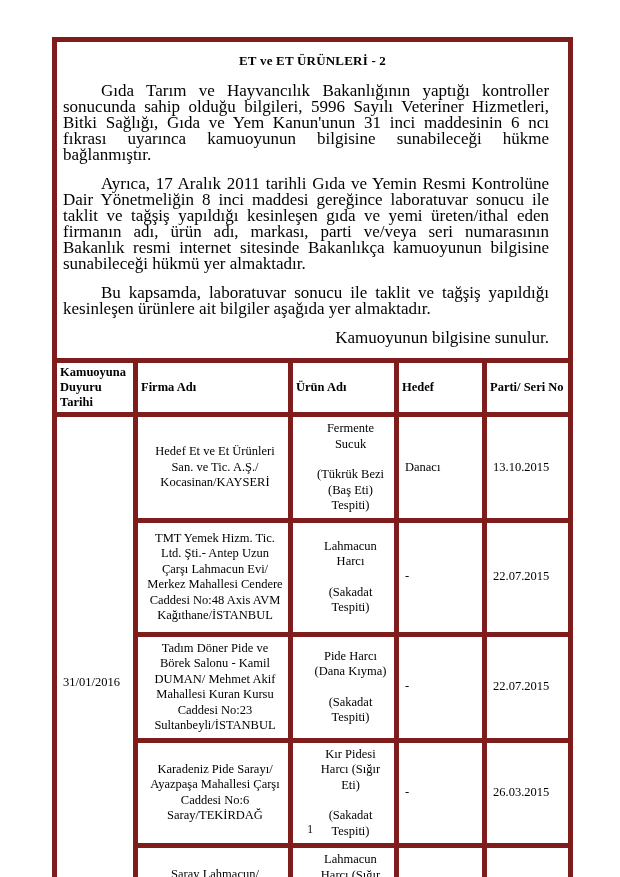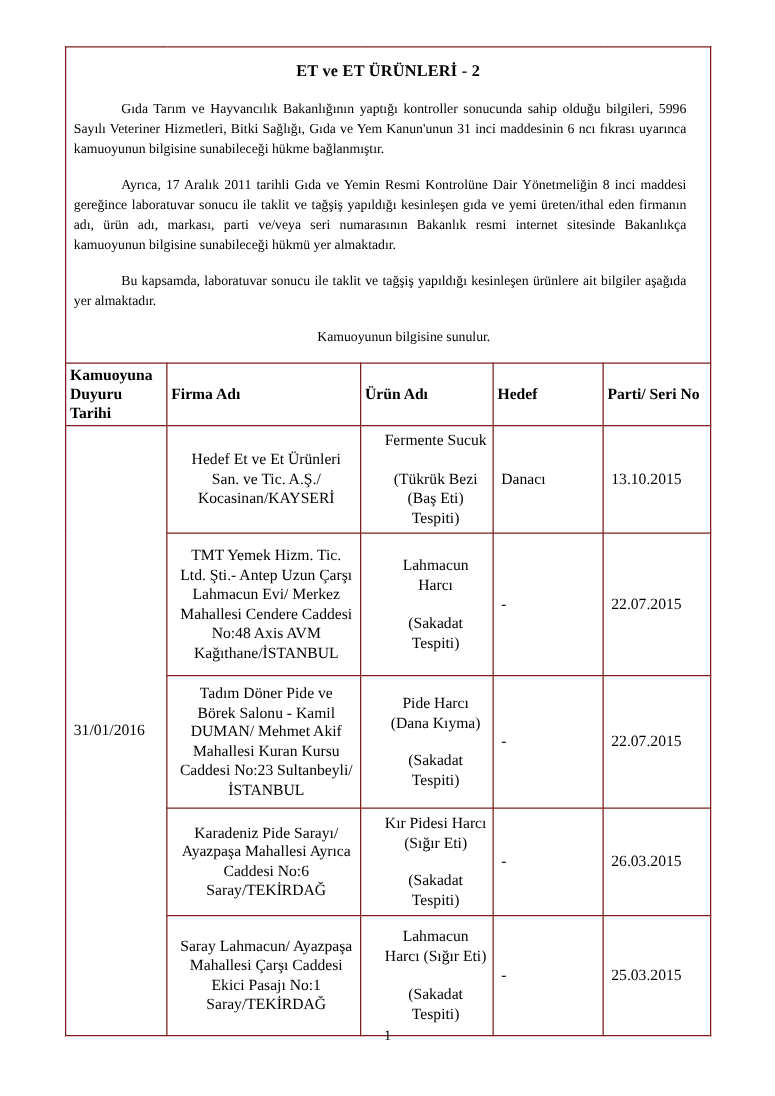--- a/index.html
+++ b/index.html
@@ -20,45 +20,45 @@
     left: 52px;
     top: 37px;
     width: 516px;
   }
   table.main {
     border-collapse: collapse;
     width: 516px;
     table-layout: fixed;
   }
   table.main td, table.main th {
-    border: 1px solid #7f1d1d;
+    border: 5px solid #7f1d1d;
     overflow: hidden;
   }
   
   td.intro-cell {
     padding: 9px 6px 10px 6px;
     vertical-align: top;
   }
   .doc-title {
     text-align: center;
     font-weight: bold;
     font-size: 13px;
     margin: 2px 0 14px 0;
     letter-spacing: 0.2px;
   }
   .para {
-    font-size: 11px;
+    font-size: 17px;
     line-height: 16px;
     text-align: justify;
     text-indent: 38px;
     margin: 0 13px 13px 0;
   }
   .para.last {
     margin-bottom: 2px;
-    text-align: center;
+    text-align: right;
   }
   
   tr.header-row th {
     font-weight: bold;
     font-size: 12.5px;
     line-height: 15px;
     text-align: left;
     vertical-align: middle;
     height: 41px;
     padding: 2px 3px;
@@ -152,21 +152,21 @@
       <tr class="r3">
         <td class="cell firm-cell">Tadım Döner Pide ve Börek Salonu - Kamil DUMAN/ Mehmet Akif Mahallesi Kuran Kursu Caddesi No:23 Sultanbeyli/İSTANBUL</td>
         <td class="cell product-cell">
           <div>Pide Harcı (Dana Kıyma)</div>
           <div class="finding">(Sakadat Tespiti)</div>
         </td>
         <td class="cell brand-cell">-</td>
         <td class="cell batch-cell">22.07.2015</td>
       </tr>
       <tr class="r4">
-        <td class="cell firm-cell">Karadeniz Pide Sarayı/ Ayazpaşa Mahallesi Ayrıca Caddesi No:6 Saray/TEKİRDAĞ</td>
+        <td class="cell firm-cell">Karadeniz Pide Sarayı/ Ayazpaşa Mahallesi Çarşı Caddesi No:6 Saray/TEKİRDAĞ</td>
         <td class="cell product-cell">
           <div>Kır Pidesi Harcı (Sığır Eti)</div>
           <div class="finding">(Sakadat Tespiti)</div>
         </td>
         <td class="cell brand-cell">-</td>
         <td class="cell batch-cell">26.03.2015</td>
       </tr>
       <tr class="r5">
         <td class="cell firm-cell">Saray Lahmacun/ Ayazpaşa Mahallesi Çarşı Caddesi Ekici Pasajı No:1 Saray/TEKİRDAĞ</td>
         <td class="cell product-cell">

